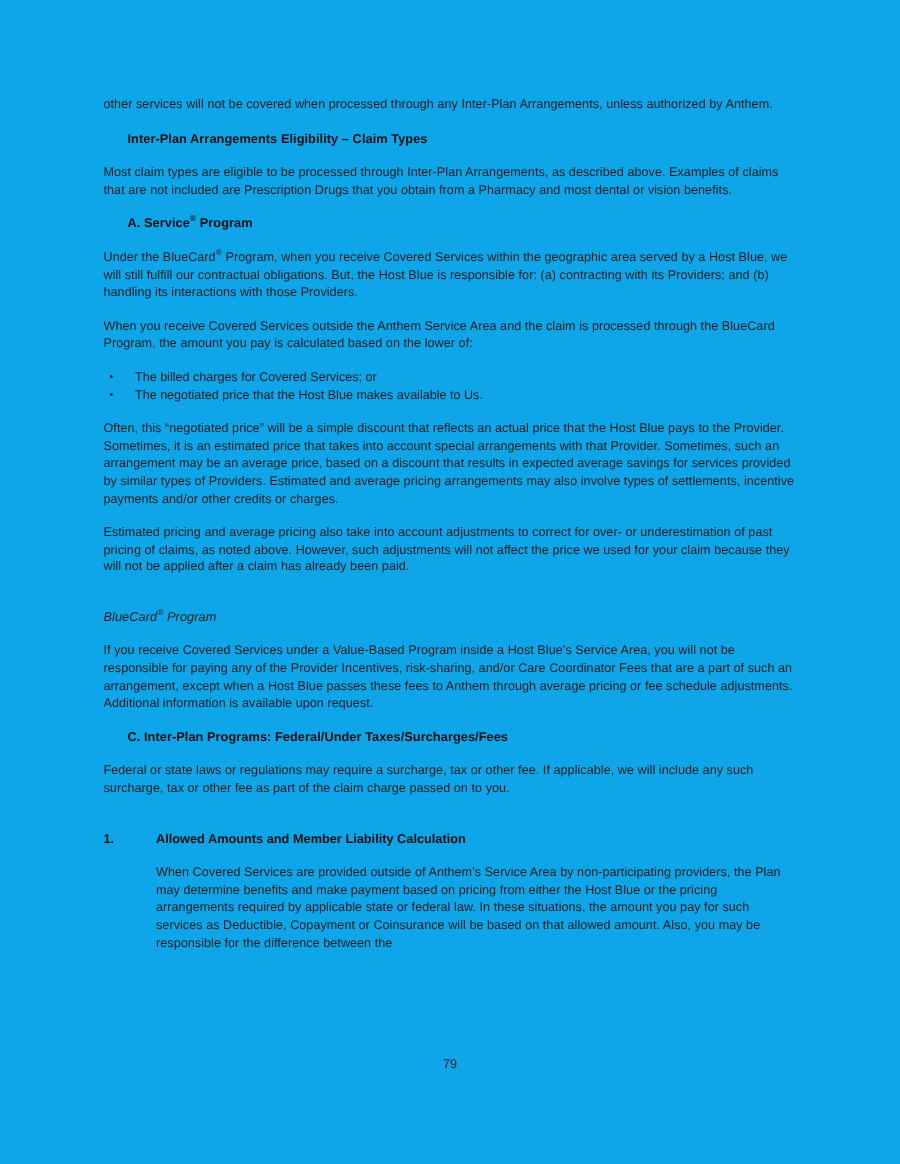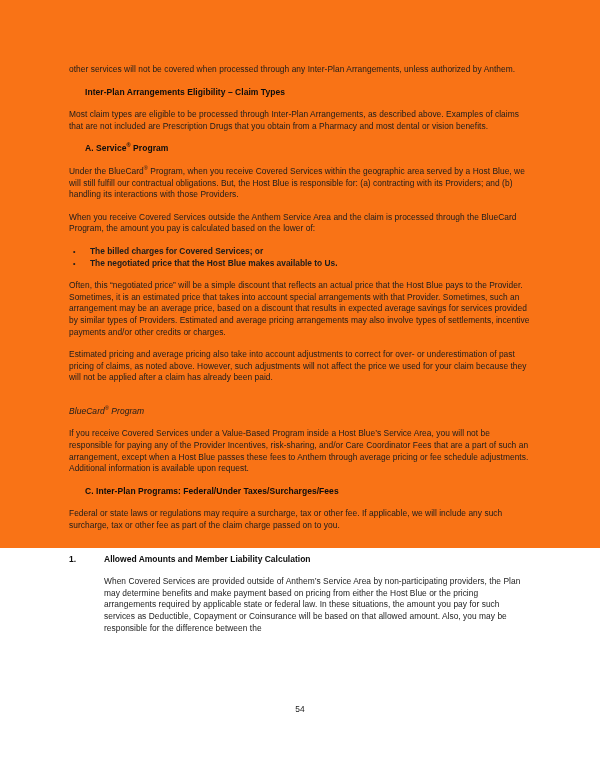--- a/index.html
+++ b/index.html
@@ -12,24 +12,24 @@
     height: 776px;
     background: #ffffff;
     font-family: "Liberation Sans", sans-serif;
     color: #1a1a1a;
     -webkit-font-smoothing: antialiased;
   }
 
   .page {
     position: relative;
     width: 600px;
-    height: 548px;
+    height: 776px;
     box-sizing: border-box;
     padding: 64px 68px 0 69px;
-    background: #f97316;
+    background: #0ea5e9;
   }
 
   .content {
     width: 463px;
   }
 
   
   p.body-text,
   p.body-text-indent {
     margin: 0;
@@ -80,21 +80,20 @@
   }
   .numbered-heading .num-label {
     flex: 1 1 auto;
   }
 
   
   ul.bullet-list {
     margin: 0;
     padding: 0;
     list-style: none;
-    font-weight: bold;
   }
   ul.bullet-list li {
     display: flex;
     align-items: flex-start;
     font-size: 8.4px;
     line-height: 11.6px;
     color: #1c1c1c;
   }
   ul.bullet-list li .bullet-glyph {
     flex: 0 0 21px;
@@ -206,14 +205,14 @@
       <span class="num">1.</span>
       <span class="num-label">Allowed Amounts and Member Liability Calculation</span>
     </div>
 
     <div class="gap-md"></div>
 
     <p class="body-text-indent">When Covered Services are provided outside of Anthem’s Service Area by non-participating providers, the Plan may determine benefits and make payment based on pricing from either the Host Blue or the pricing arrangements required by applicable state or federal law.  In these situations, the amount you pay for such services as Deductible, Copayment or Coinsurance will be based on that allowed amount.  Also, you may be responsible for the difference between the</p>
 
   </div>
 
-  <div class="page-number">54</div>
+  <div class="page-number">79</div>
 </div>
 
 </body></html>

